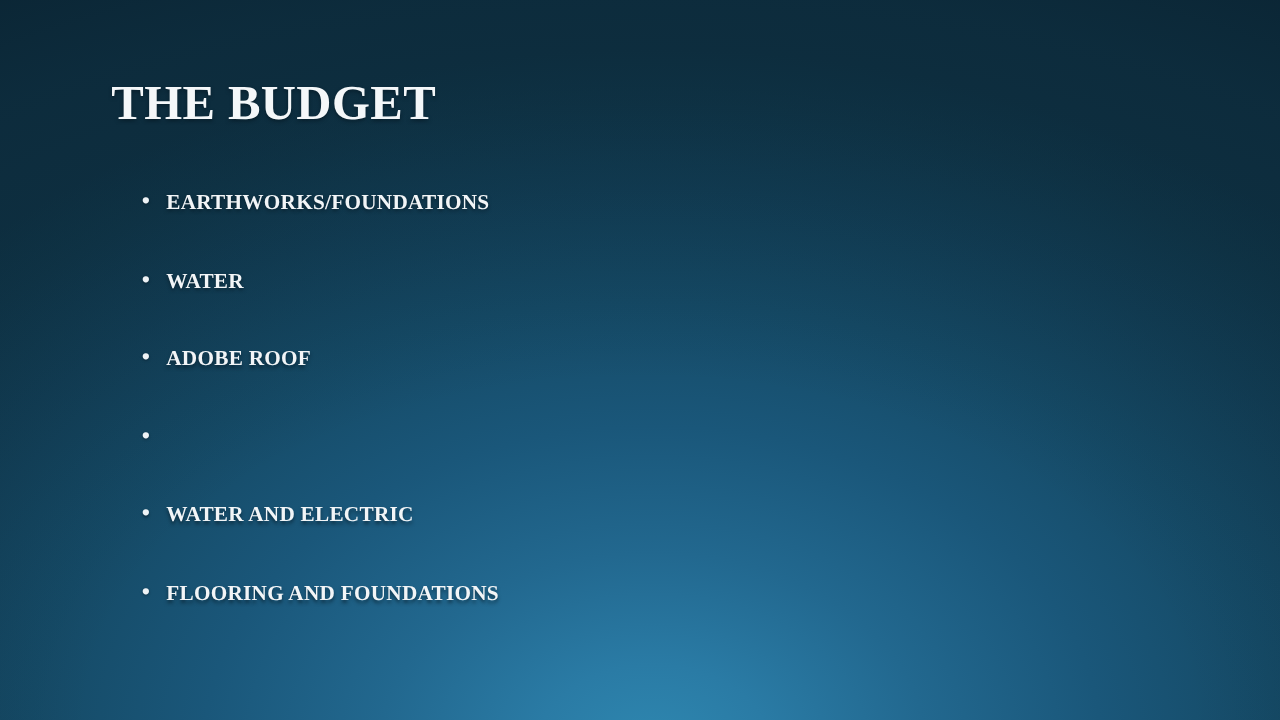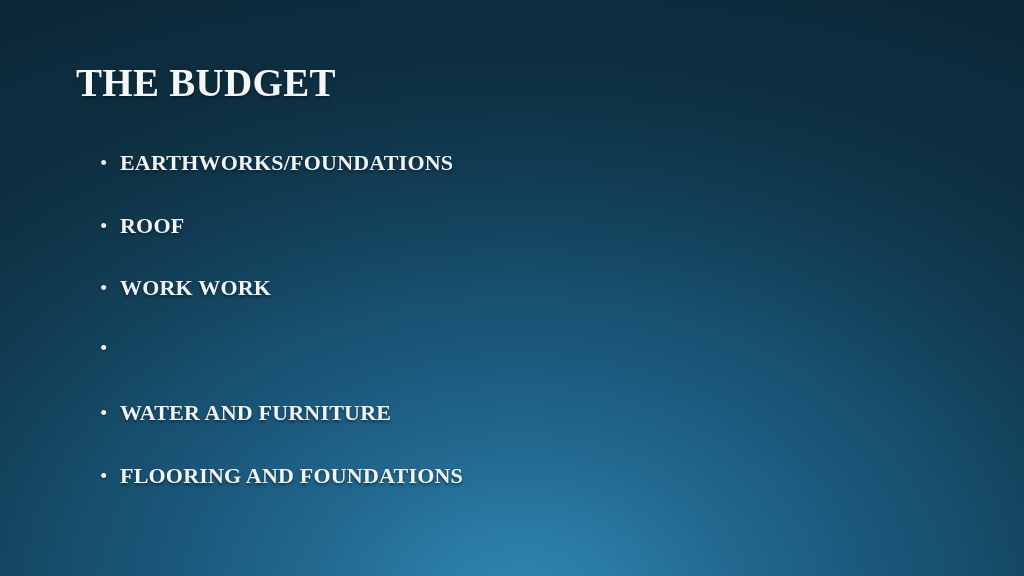--- a/index.html
+++ b/index.html
@@ -42,20 +42,21 @@
     background:
       radial-gradient(ellipse 1100px 680px at 50% 100%,
         rgba(0,0,0,0) 40%,
         rgba(8,26,38,0.32) 86%,
         rgba(6,22,33,0.50) 100%);
   }
 
   #slide .content {
     position: absolute;
     inset: 0;
+    margin-left: 13px;
   }
 
   .slide-title {
     position: absolute;
     left: 76px;
     top: 60px;
     font-size: 39px;
     font-weight: bold;
     letter-spacing: 0.3px;
     color: #f4f7f9;
@@ -84,21 +85,21 @@
     flex: 0 0 auto;
     width: 20px;
     font-size: 21px;
     line-height: 1;
     color: #eef3f6;
     text-shadow: 0 1px 2px rgba(3,18,28,0.5);
   }
 
   .bullet-text {
     flex: 0 0 auto;
-    font-size: 22px;
+    font-size: 17px;
     font-weight: bold;
     letter-spacing: 0.2px;
     color: #f2f5f7;
     text-shadow: 0 2px 3px rgba(3,18,28,0.55);
   }
 </style>
 </head>
 <body>
 
 <div id="slide">
@@ -112,35 +113,35 @@
 
     <ul class="bullet-list">
 
       <li class="bullet-item">
         <span class="bullet-marker">•</span>
         <span class="bullet-text">EARTHWORKS/FOUNDATIONS</span>
       </li>
 
       <li class="bullet-item">
         <span class="bullet-marker">•</span>
-        <span class="bullet-text">ROOF</span>
+        <span class="bullet-text">WATER</span>
       </li>
 
       <li class="bullet-item">
         <span class="bullet-marker">•</span>
-        <span class="bullet-text">WORK WORK</span>
+        <span class="bullet-text">ADOBE ROOF</span>
       </li>
 
       <li class="bullet-item">
         <span class="bullet-marker">•</span>
       </li>
 
       <li class="bullet-item">
         <span class="bullet-marker">•</span>
-        <span class="bullet-text">WATER AND FURNITURE</span>
+        <span class="bullet-text">WATER AND ELECTRIC</span>
       </li>
 
       <li class="bullet-item">
         <span class="bullet-marker">•</span>
         <span class="bullet-text">FLOORING AND FOUNDATIONS</span>
       </li>
 
     </ul>
 
   </div>

